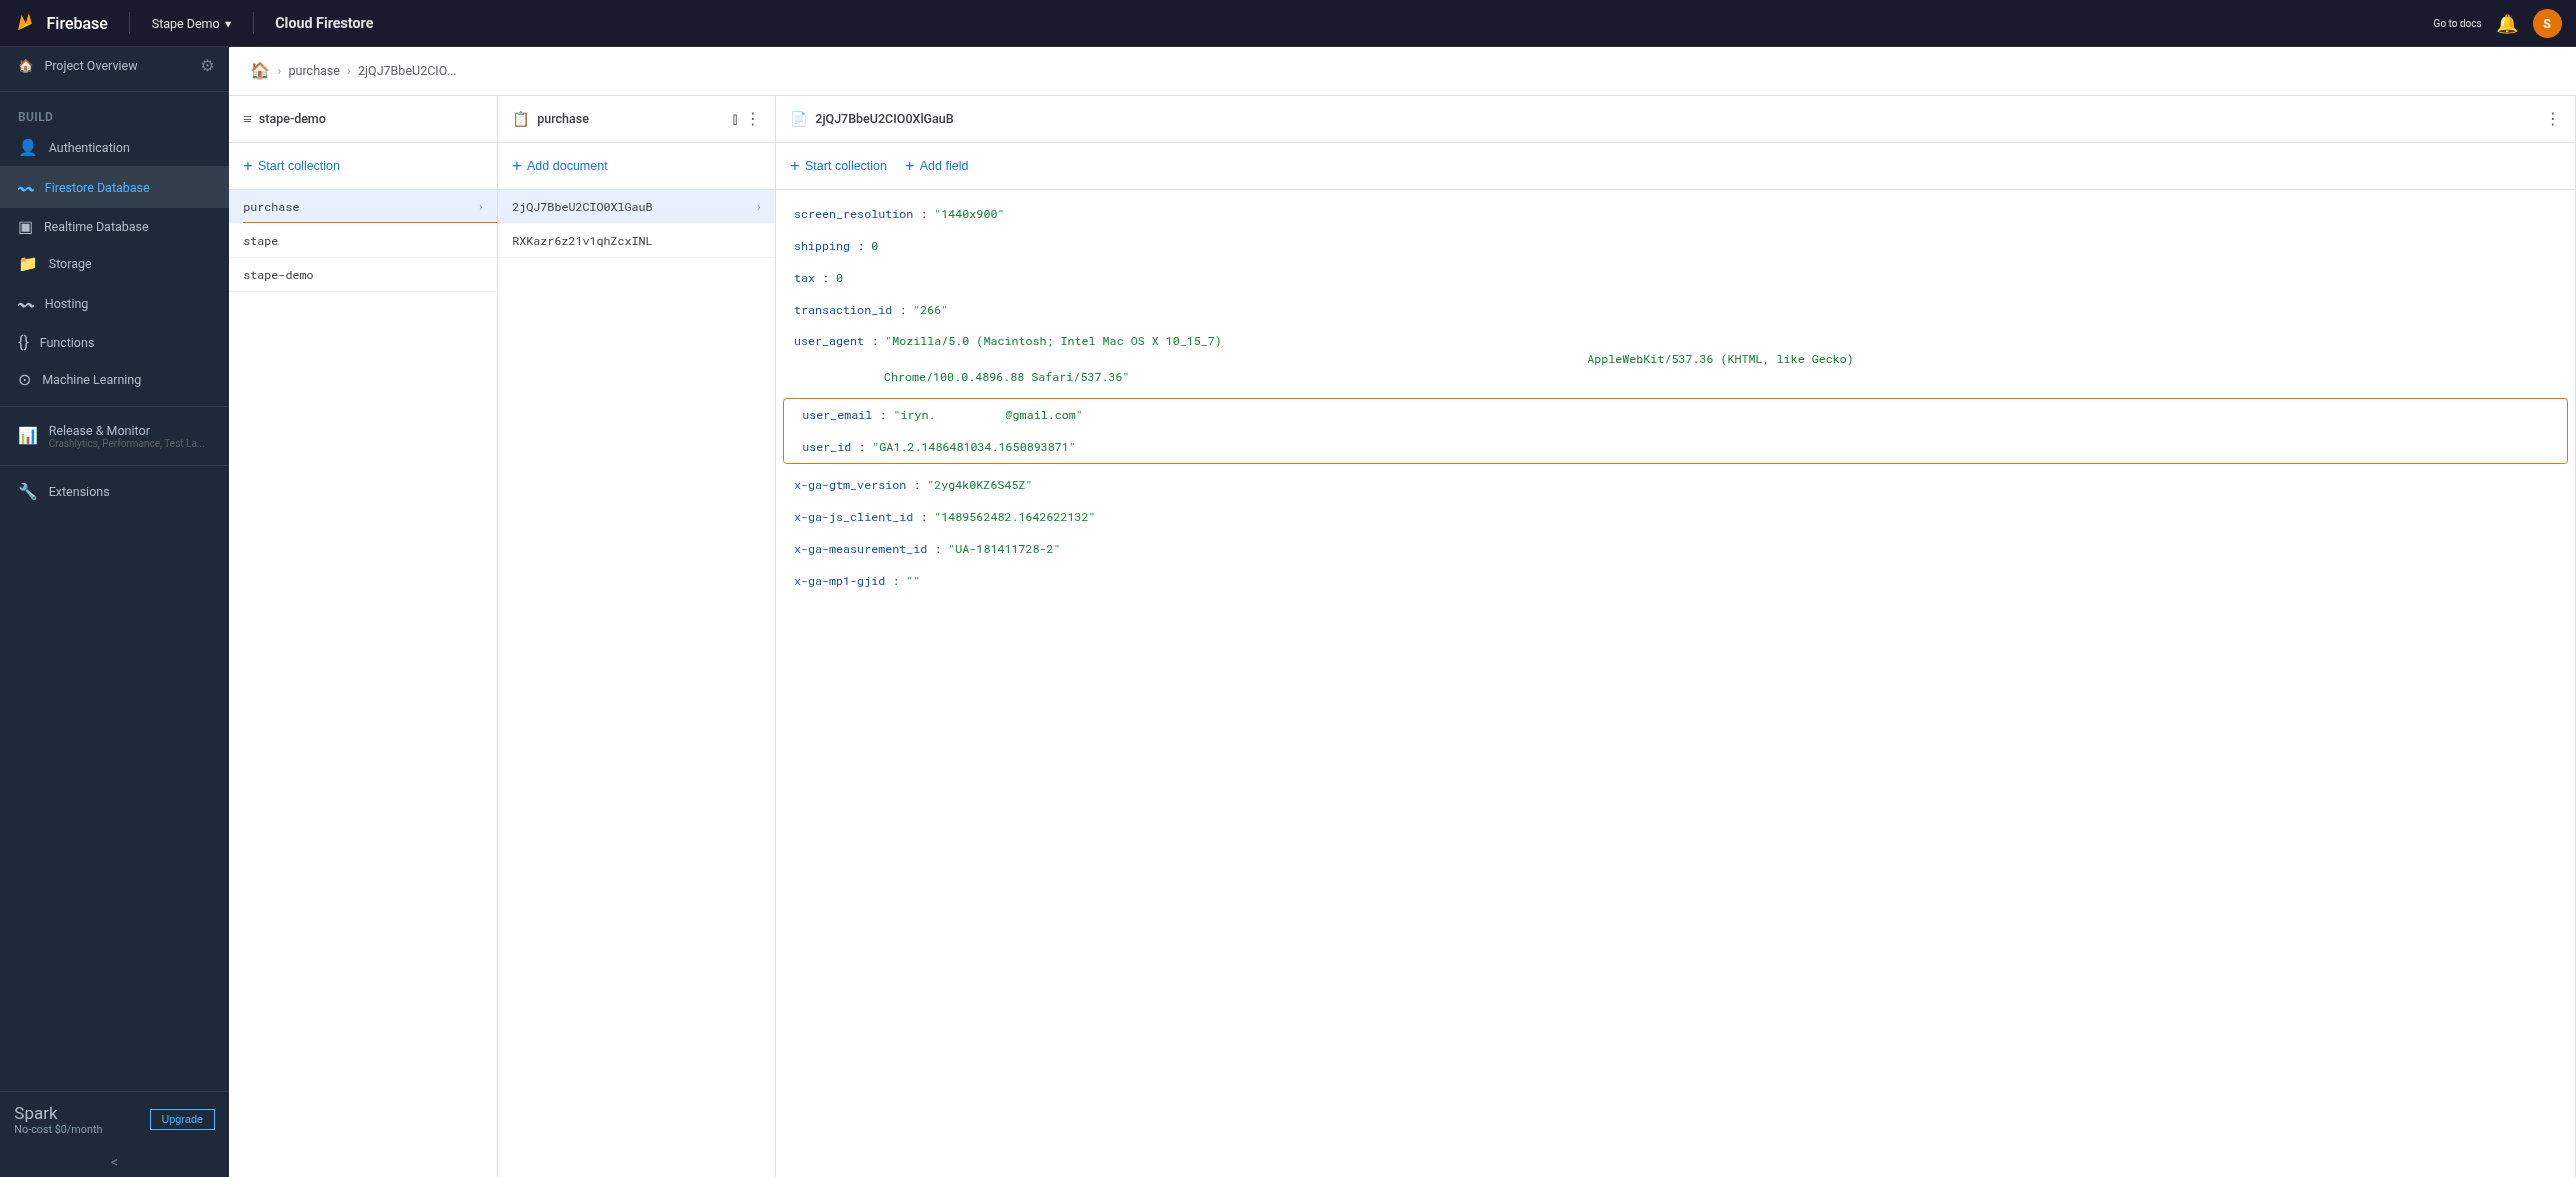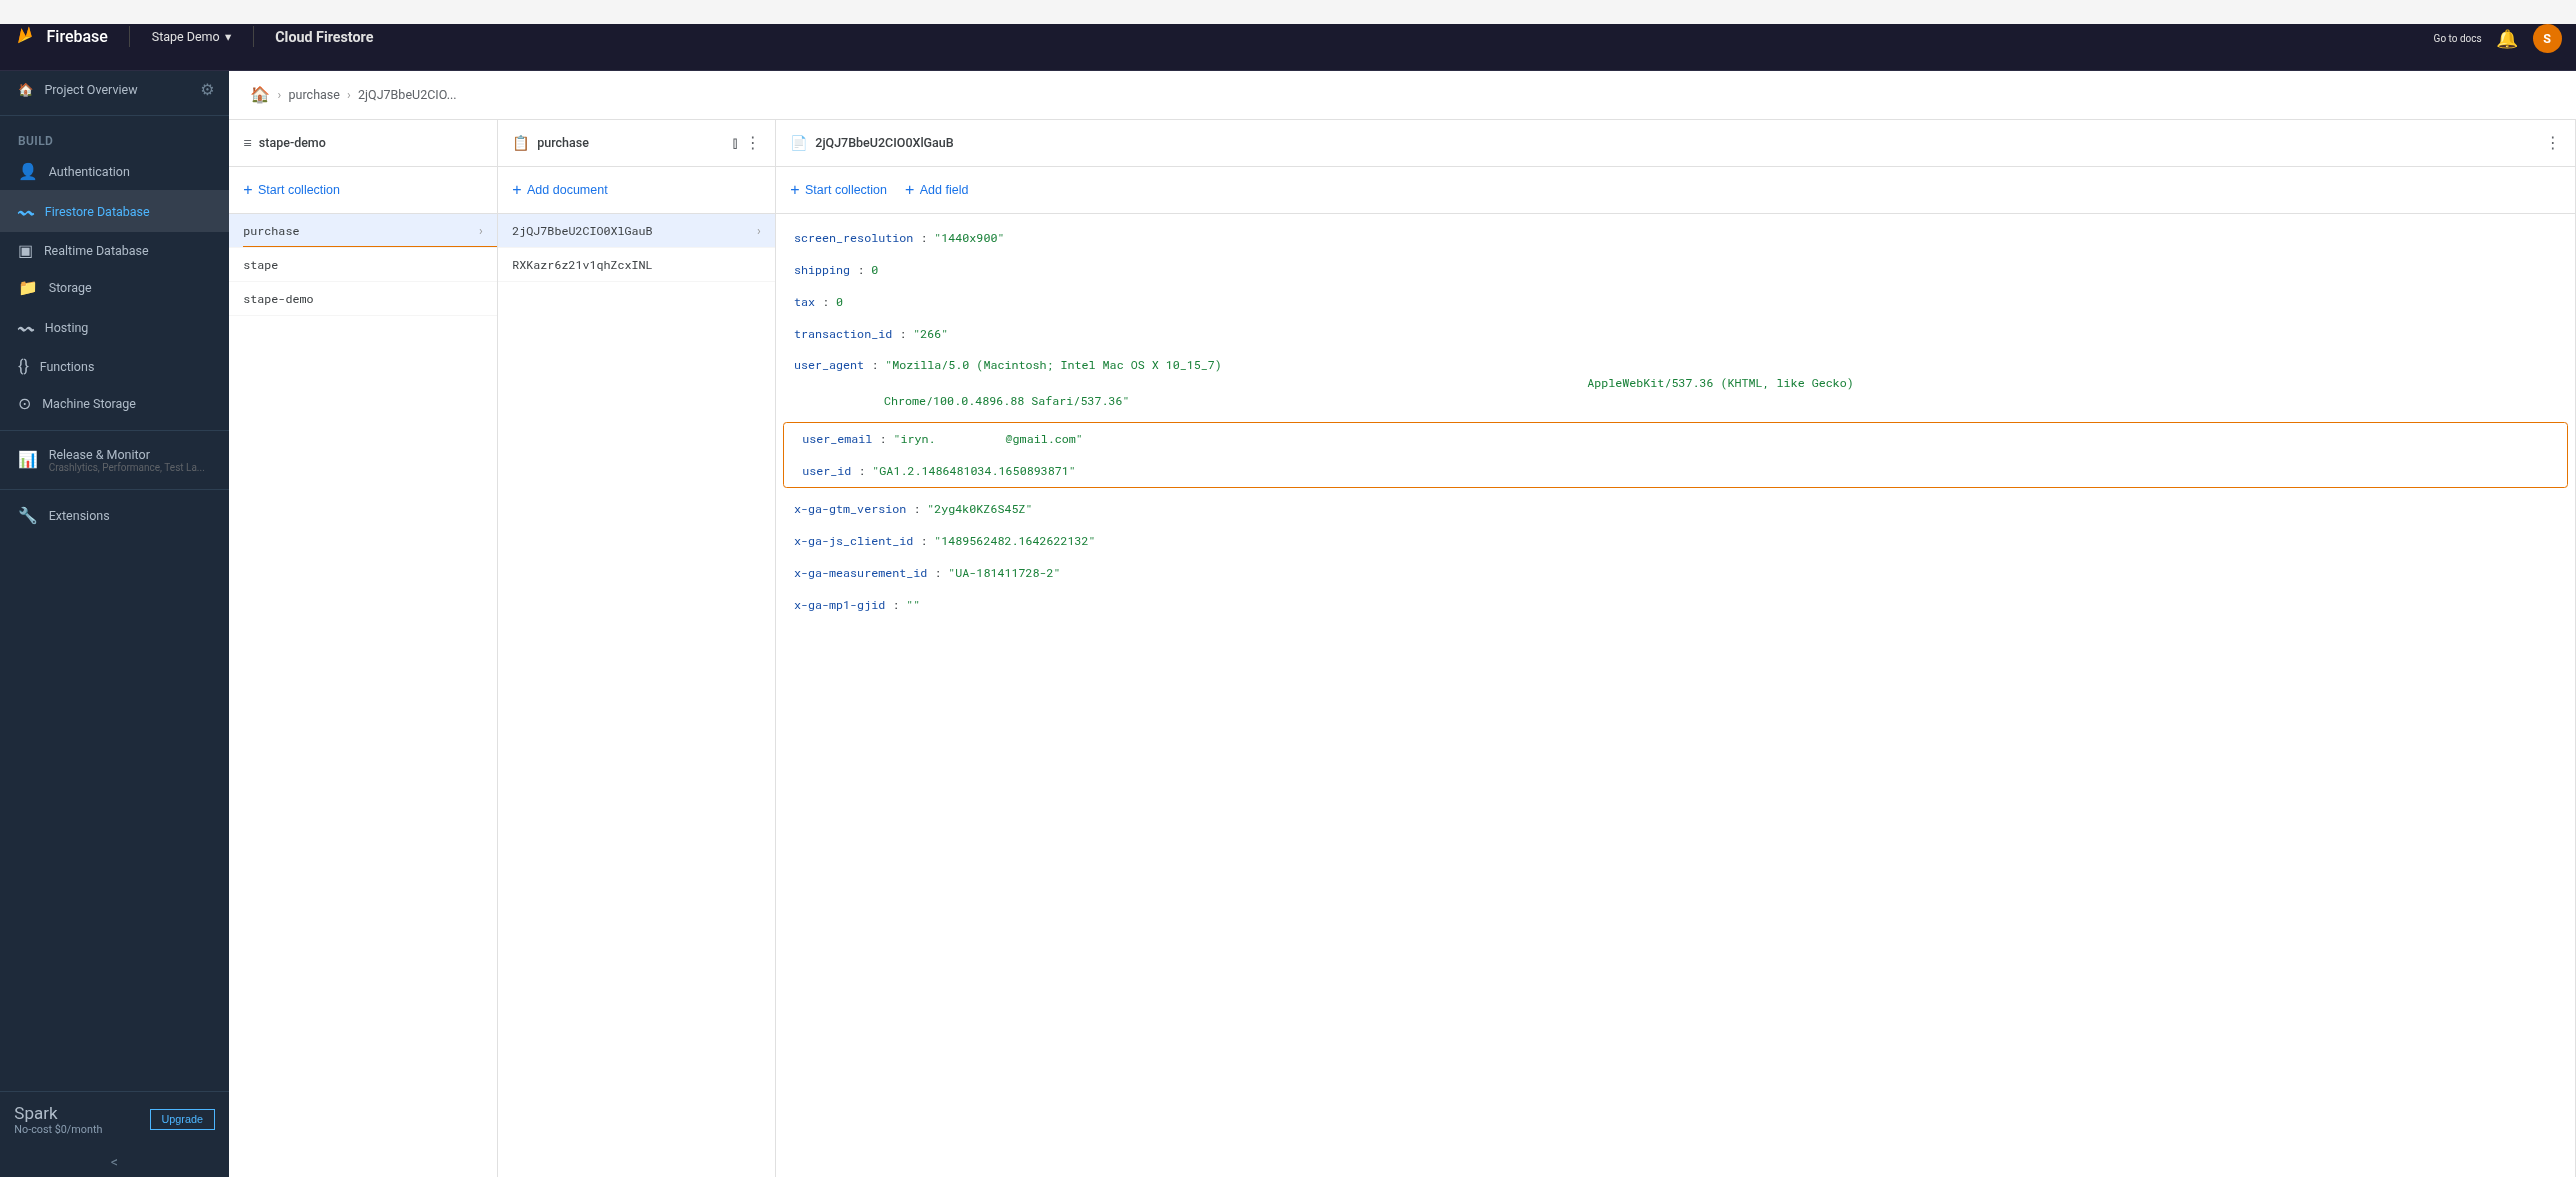--- a/index.html
+++ b/index.html
@@ -1,23 +1,22 @@
 <!DOCTYPE html>
 <html style="font-size:14.3px"><head>
   <meta charset="utf-8">
   <style>
     * { box-sizing: border-box; margin: 0; padding: 0; }
     body { font-family: 'Google Sans', Roboto, Arial, sans-serif; background: #f5f5f5; display: flex; flex-direction: column; height: 100vh; overflow: hidden; }
 
     
     .top-nav {
-      display: flex; align-items: flex-start; justify-content: space-between;
+      display: flex; align-items: center; justify-content: space-between;
       background: #1a1a2e; height: 47px; padding: 0 14.3px; flex-shrink: 0;
       border-bottom: 0.9px solid #2d2d44;
-      margin-top: 24px;
     }
     .top-nav-left { display: flex; align-items: center; gap: 14.3px; }
     .firebase-logo { display: flex; align-items: center; gap: 7.2px; color: white; font-size: 16px; font-weight: 500; }
     .firebase-icon { width: 25px; height: 25px; }
     .nav-divider { width: 0.9px; height: 21.5px; background: #444; margin: 0 7.2px; }
     .project-selector { display: flex; align-items: center; gap: 5.4px; color: #e0e0e0; font-size: 12.5px; cursor: pointer; }
     .product-title { color: #e0e0e0; font-size: 14.3px; font-weight: 700; }
     .top-nav-right { display: flex; align-items: center; gap: 14.3px; color: #e0e0e0; font-size: 12.5px; }
     .go-to-docs { color: #e0e0e0; font-size: 10px; cursor: pointer; text-decoration: none; }
     .nav-icon { font-size: 18px; cursor: pointer; color: #e0e0e0; }
@@ -150,21 +149,21 @@
     <div class="sidebar-item">
       <span class="sidebar-item-icon">〰</span>
       <span>Hosting</span>
     </div>
     <div class="sidebar-item">
       <span class="sidebar-item-icon">{}</span>
       <span>Functions</span>
     </div>
     <div class="sidebar-item">
       <span class="sidebar-item-icon">⊙</span>
-      <span>Machine Storage</span>
+      <span>Machine Learning</span>
     </div>
 
     <div class="sidebar-divider"></div>
 
     <div class="sidebar-item">
       <span class="sidebar-item-icon">📊</span>
       <div>
         <div style="font-size:12.5px;">Release &amp; Monitor</div>
         <div class="sub-text">Crashlytics, Performance, Test La...</div>
       </div>

